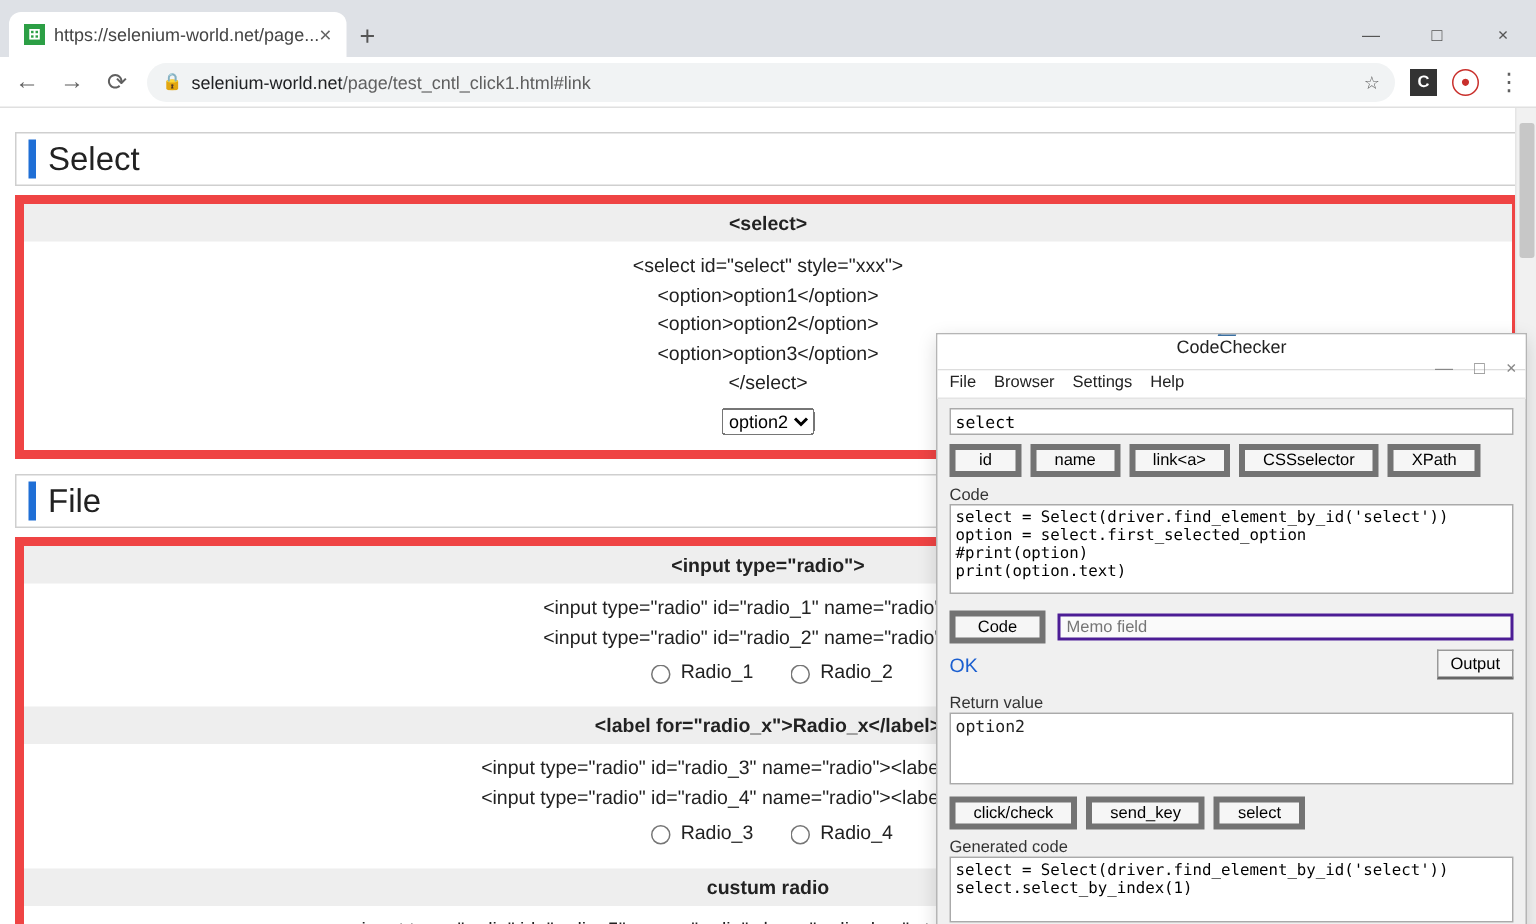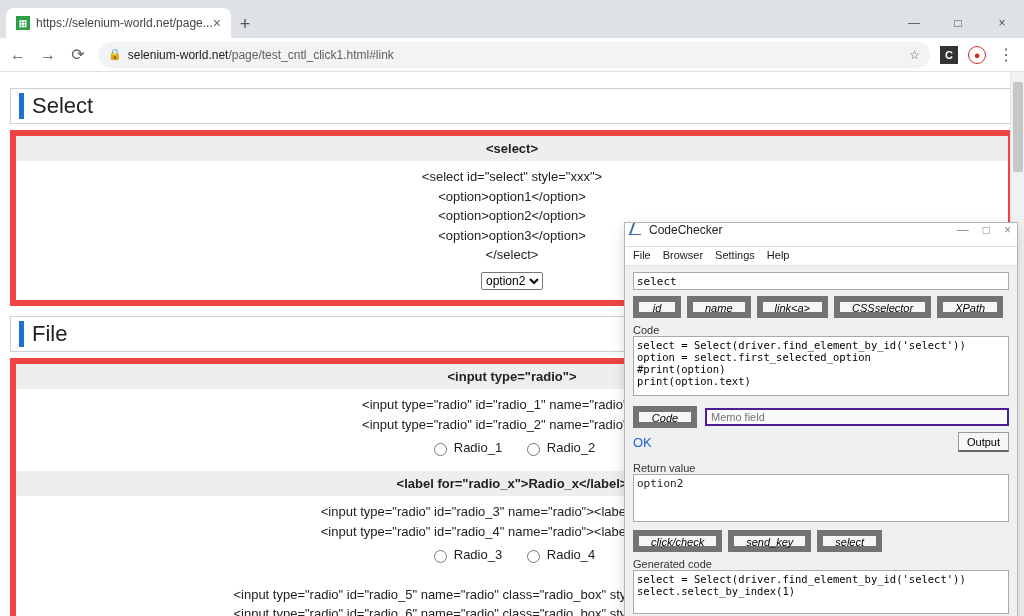--- a/index.html
+++ b/index.html
@@ -25,30 +25,30 @@
   .section-card { border:1px solid #cfcfcf; padding:4px 8px; margin:10px 0 6px 0;}
   .section-title { font-size:22px; border-left:5px solid #1f6fd6; padding-left:8px; font-weight:400; }
   .panel { border:6px solid #ef4444; margin-bottom:8px; }
   .panel-head { background:#eee; text-align:center; font-weight:bold; padding:5px 0; font-size:13px;}
   .panel-body { text-align:center; padding:6px 0 10px 0; font-size:13px;}
   .panel-body div { line-height:1.5;}
   select { font-size:12px; }
   .radio-line { display:inline-flex; align-items:center; gap:4px; margin:0 8px;}
   
   .popup { position:fixed; left:624px; top:222px; width:394px; border:1px solid #b5b5b5; background:#f0f0f0; box-shadow:0 4px 12px rgba(0,0,0,0.15); font-size:11px; font-family:"MS Sans Serif","Segoe UI",Arial,sans-serif;}
-  .popup-title { height:24px; display:flex; align-items:flex-start; padding:0 6px; background:#fff; border-bottom:1px solid #ddd;}
+  .popup-title { height:24px; display:flex; align-items:center; padding:0 6px; background:#fff; border-bottom:1px solid #ddd;flex-direction:column;}
   .popup-feather { width:12px; height:12px; margin-right:6px; border-left:2px solid #3a6fa0; border-bottom:1px solid #3a6fa0; transform:skewX(-20deg);}
   .popup-title-text { font-size:12px; }
   .popup-winbtns { margin-left:auto; display:flex; gap:14px; color:#888; font-size:12px;}
   .popup-menu { display:flex; gap:12px; padding:2px 8px 4px 8px; background:#fff; border-bottom:1px solid #e4e4e4;}
   .popup-body { padding:6px 8px 8px 8px;}
   .lbl { font-size:11px; color:#333; margin-top:4px;}
   .txt-input { width:100%; height:18px; border:1px solid #aaa; background:#fff; font-family:monospace; font-size:11px; padding:0 3px;}
   .btn-row { display:flex; gap:6px; margin:6px 0;}
-  .pbtn { height:22px; border:6px solid #737373; background:#f6f6f6; font-size:11px; padding:0 12px; cursor:pointer; min-width:48px;font-style:italic;}
+  .pbtn { height:22px; border:4px solid #737373; background:#f6f6f6; font-size:11px; padding:0 12px; cursor:pointer; min-width:48px;}
   .code-area { width:100%; height:60px; border:1px solid #aaa; background:#fff; font-family:monospace; font-size:10.5px; padding:2px 3px; resize:none; white-space:pre; overflow:hidden;}
   .code-area.small { height:44px;}
   .memo-row { display:flex; gap:8px; align-items:center; margin:8px 0 4px 0;}
   .memo-field { flex:1; height:18px; border:2px solid #4c1d95; background:#fafafa; color:#999; font-size:11px; padding:0 4px;}
   .ok-row { display:flex; align-items:center; margin:4px 0;}
   .ok { color:#1b5fd0; font-size:13px; }
   .output-btn { margin-left:auto; height:20px; border:1px solid #999; background:#f6f6f6; font-size:11px; padding:0 8px; border-bottom:2px solid #666;}
   .return-box { width:100%; height:48px; border:1px solid #aaa; background:#fff; font-family:monospace; font-size:11px; padding:2px 3px;}
   
   .fake-scroll { position:fixed; right:0; top:72px; bottom:0; width:14px; background:#f1f1f1; border-left:1px solid #e5e5e5;}
@@ -139,20 +139,21 @@
         <label class="radio-line">
             <input type="radio" name="rb" style="">
             <span>Radio_3</span>
           </label>
         <label class="radio-line">
             <input type="radio" name="rb" style="">
             <span>Radio_4</span>
           </label>
       </div>
     </div>
+    <div class="panel-head">custum radio</div>
     <div class="panel-body" style="padding-bottom:0;">
       <div>&lt;input type="radio" id="radio_5" name="radio" class="radio_box" style="display: none;"&gt;&lt;label fo</div>
       <div>&lt;input type="radio" id="radio_6" name="radio" class="radio_box" style="display: none;"&gt;&lt;label fo</div>
     </div>
 
   </div>
 
 </div>
 
 <div class="fake-scroll">

